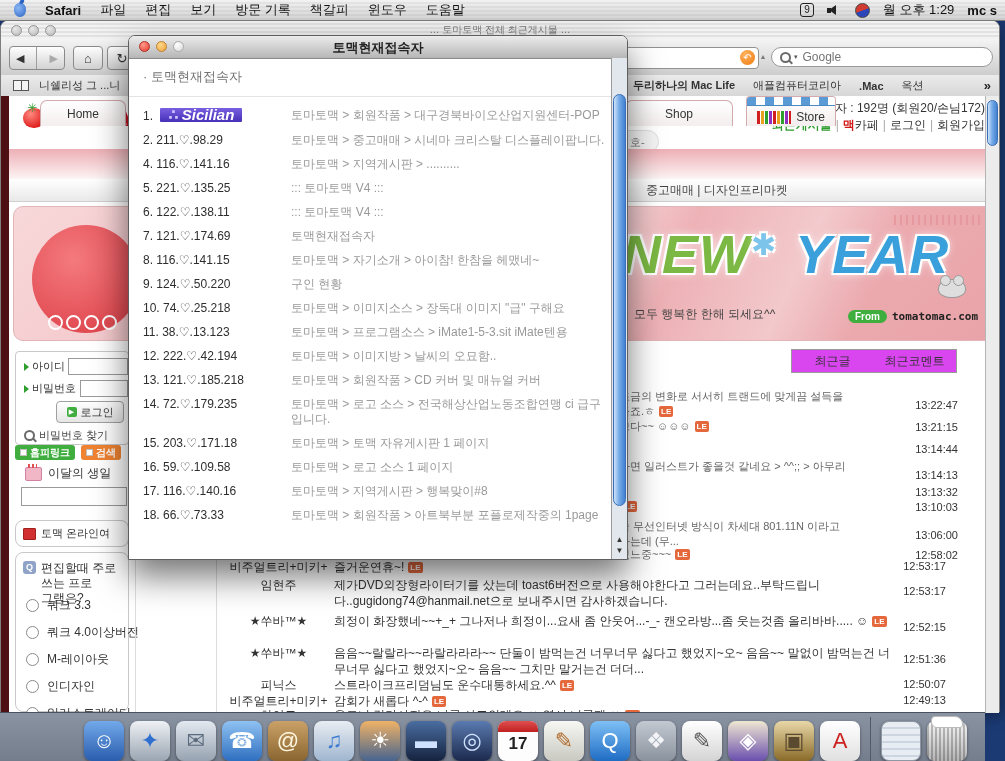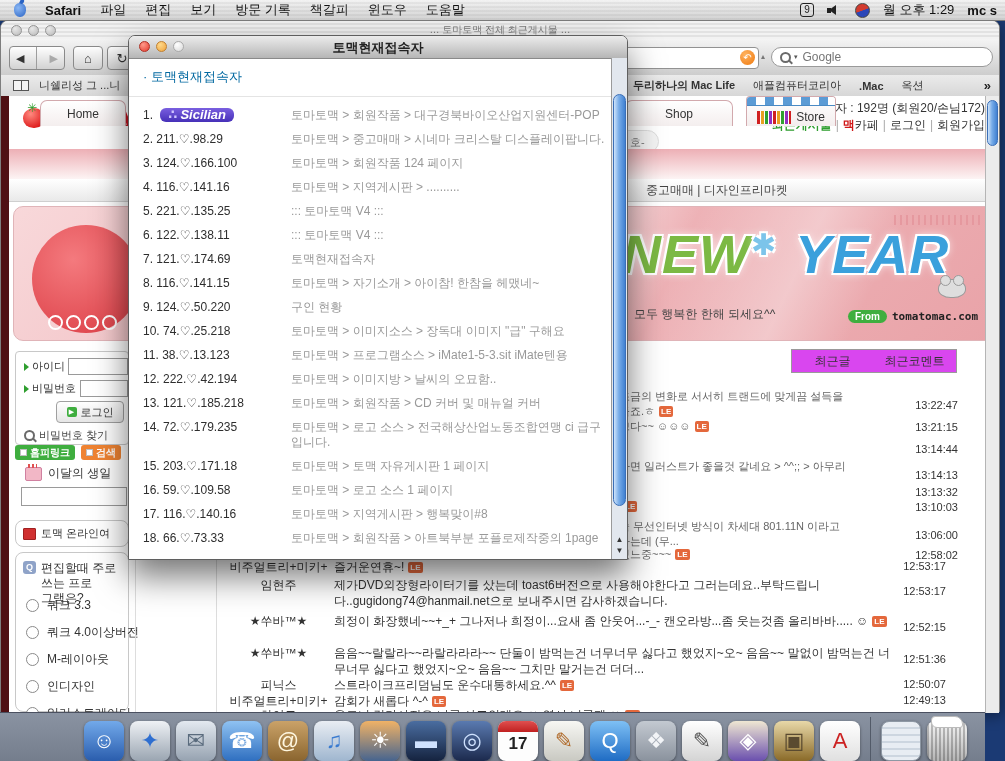--- a/index.html
+++ b/index.html
@@ -197,27 +197,27 @@
     background:#fff;border:1px solid #5f5f5f;border-radius:7px 7px 0 0;box-sizing:border-box;
     box-shadow:0 16px 34px rgba(0,0,0,.55);}
   #p-titlebar{position:absolute;left:0;top:0;right:0;height:22px;border-radius:6px 6px 0 0;
     background:linear-gradient(#ececec,#b6b6b6);border-bottom:1px solid #8a8a8a;}
   #p-titlebar .lights{top:5px;}
   .light.red{background:radial-gradient(circle at 35% 30%,#ff9a8a,#e43b2f);border:1px solid #b03024;box-sizing:border-box;}
   .light.yellow{background:radial-gradient(circle at 35% 30%,#ffd98a,#f0a33c);border:1px solid #c08030;box-sizing:border-box;}
   .light.pale{background:radial-gradient(circle at 35% 30%,#ffffff,#d8d8d8);border:1px solid #aaa;box-sizing:border-box;}
   #p-title{position:absolute;left:0;right:0;top:3px;text-align:center;font-size:13px;font-weight:bold;color:#222;}
   #p-header{position:absolute;left:0;top:22px;right:16px;height:38px;border-bottom:1px solid #e4e4e4;
-    font-size:13px;color:#0369a1;display:flex;align-items:center;padding-left:14px;}
+    font-size:13px;color:#737373;display:flex;align-items:center;padding-left:14px;}
   #visitor-list{position:absolute;left:0;top:60px;right:16px;bottom:0;overflow:hidden;padding:12px 0 0 14px;}
   .v-row{display:flex;align-items:flex-start;margin-bottom:9px;font-size:12px;line-height:15px;}
   .v-left{width:148px;flex:0 0 auto;color:#2e2e2e;}
   .v-loc{flex:1;color:#999;}
   .sicilian-badge{display:inline-block;background:linear-gradient(#7a5fe0,#4630b8);color:#fff;
-    font-style:italic;font-weight:bold;font-size:13px;line-height:14px;padding:0 8px;border-radius:6px;margin-left:4px;text-align:right;}
+    font-style:italic;font-weight:bold;font-size:15px;line-height:14px;padding:0 8px;border-radius:1px;margin-left:4px;text-align:right;}
   .sicilian-badge .dots{color:#cfc4ff;font-style:normal;margin-right:3px;}
   #p-scroll{position:absolute;right:0;top:22px;bottom:0;width:16px;background:#e2e7ee;border-left:1px solid #9a9a9a;box-sizing:border-box;}
   #p-thumb{position:absolute;left:1px;top:36px;width:13px;height:412px;}
   #p-arrows{position:absolute;left:0;right:0;bottom:4px;display:flex;flex-direction:column;align-items:center;gap:2px;
     font-size:8px;color:#333;}
 
   
   #dock{position:absolute;left:0;top:712px;width:985px;height:49px;z-index:20;
     background:linear-gradient(#8a93a2,#747d8c);border-top:1px solid #4a5060;}
   #dock-icons{position:absolute;left:84px;top:4px;display:flex;gap:6px;align-items:flex-end;}
@@ -541,24 +541,20 @@
   <div id="visitor-list">
       <div class="v-row">
         <span class="v-left">1. <span class="sicilian-badge"><span class="dots">∴</span>Sicilian</span></span>
         <span class="v-loc">토마토맥 &gt; 회원작품 &gt; 대구경북바이오산업지원센터-POP</span>
       </div>
       <div class="v-row">
         <span class="v-left">2. 211.♡.98.29</span>
         <span class="v-loc">토마토맥 &gt; 중고매매 &gt; 시네마 크리스탈 디스플레이팝니다.</span>
       </div>
       <div class="v-row">
-        <span class="v-left">3. 124.♡.166.100</span>
-        <span class="v-loc">토마토맥 &gt; 회원작품 124 페이지</span>
-      </div>
-      <div class="v-row">
         <span class="v-left">4. 116.♡.141.16</span>
         <span class="v-loc">토마토맥 &gt; 지역게시판 &gt; ..........</span>
       </div>
       <div class="v-row">
         <span class="v-left">5. 221.♡.135.25</span>
         <span class="v-loc">::: 토마토맥 V4 :::</span>
       </div>
       <div class="v-row">
         <span class="v-left">6. 122.♡.138.11</span>
         <span class="v-loc">::: 토마토맥 V4 :::</span>

